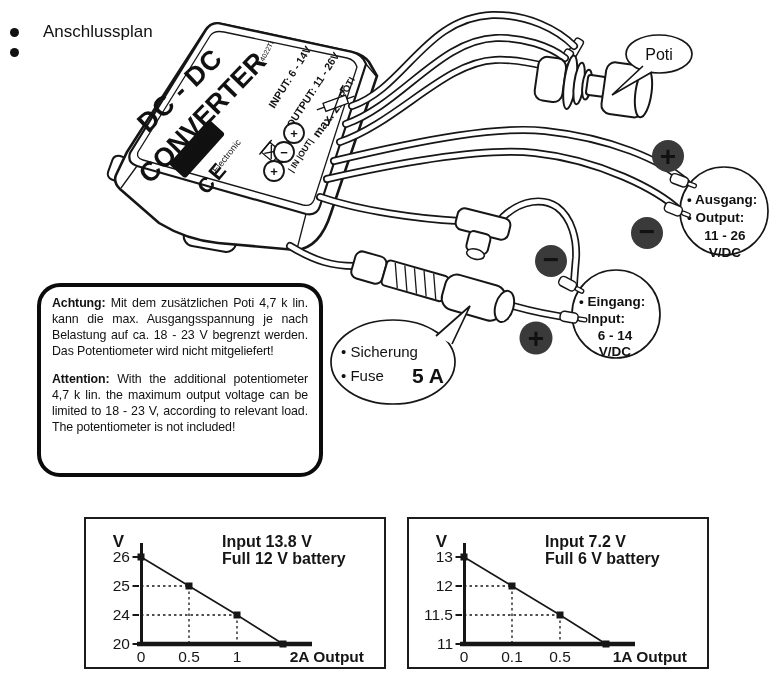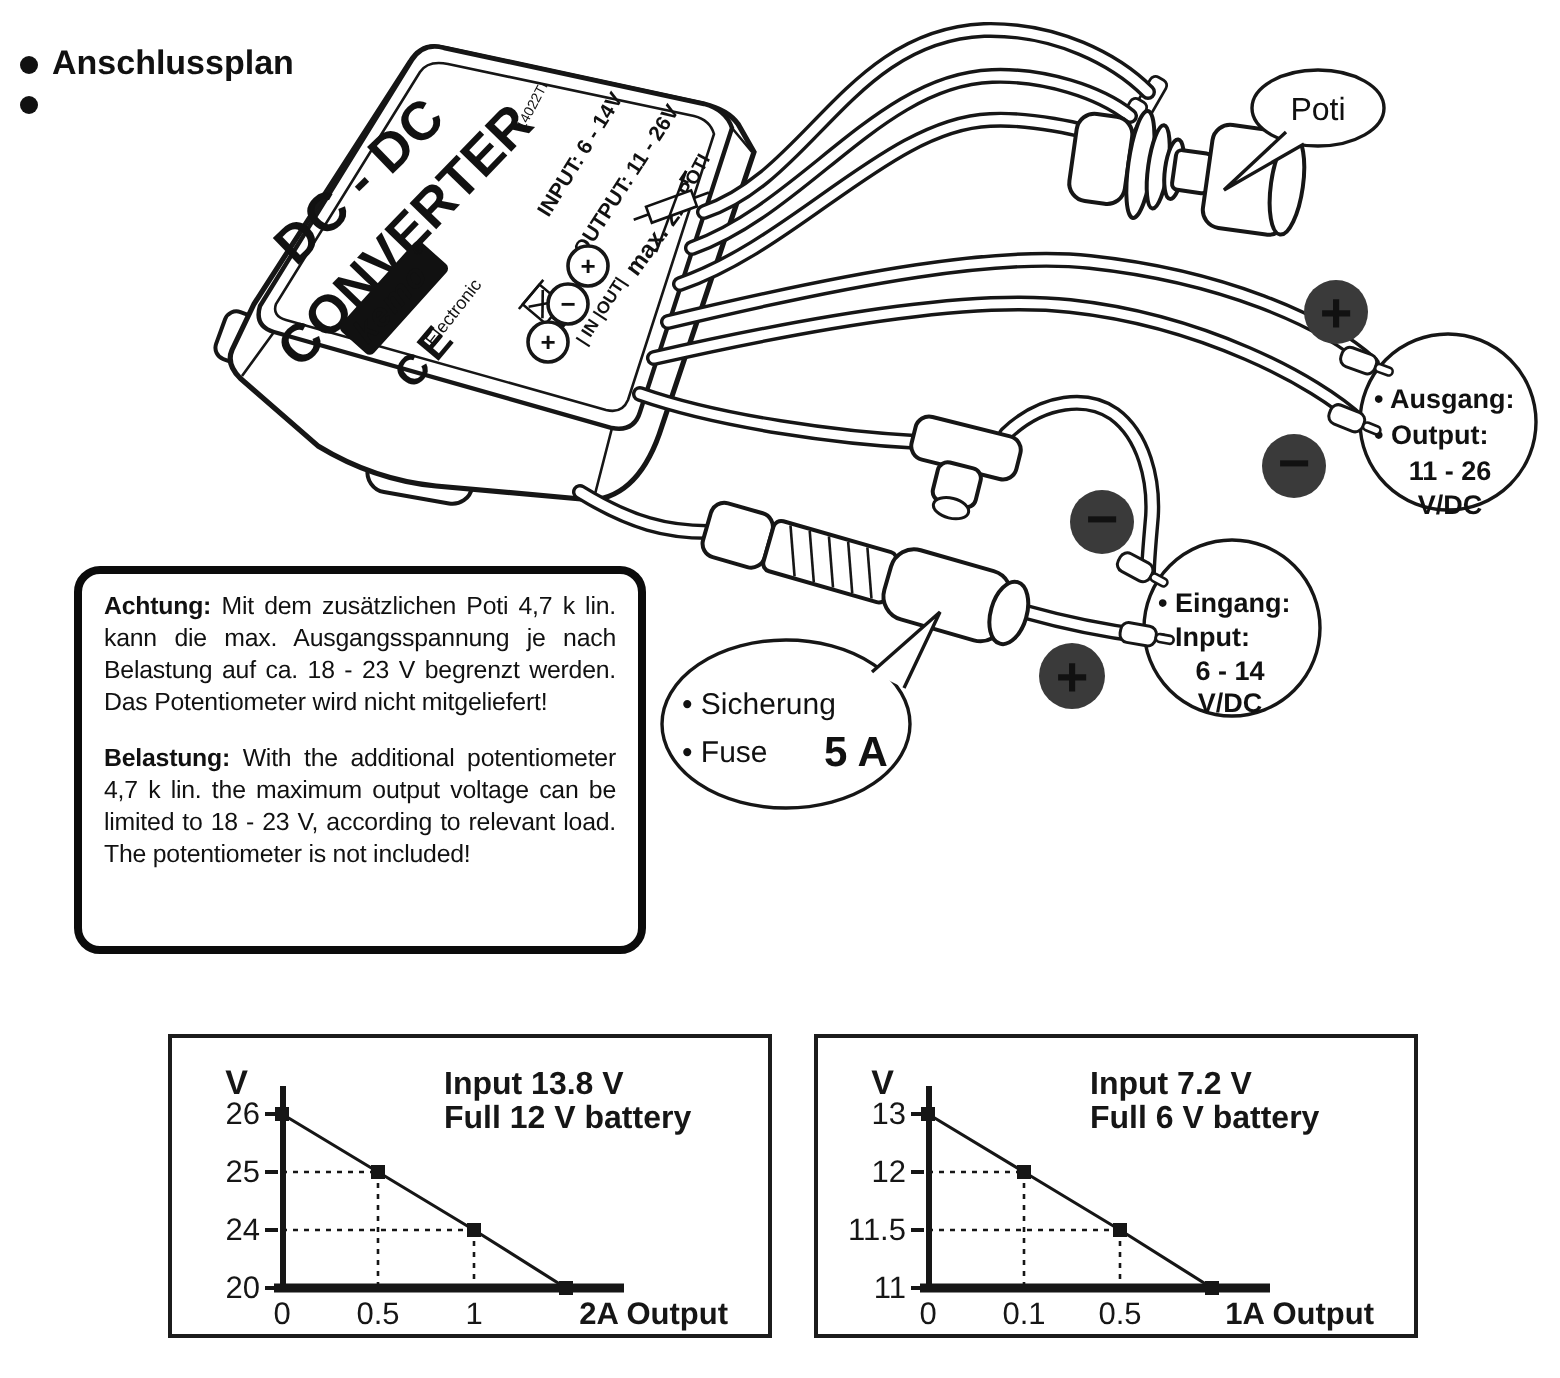--- a/index.html
+++ b/index.html
@@ -1,32 +1,32 @@
 <!DOCTYPE html>
 <html><head>
 <meta charset="utf-8">
 <style>
   html,body{margin:0;padding:0;background:#fff;}
   .stage{position:relative;width:780px;height:689px;background:#fff;overflow:hidden;
          font-family:"Liberation Sans","DejaVu Sans",sans-serif;color:#111;}
   
   .hdr{position:absolute;left:10px;top:22px;}
-  .hdr-line{display:flex;align-items:center;gap:7px;height:20px;font-size:17px;font-weight:bold;}
+  .hdr-line{display:flex;align-items:center;gap:24px;height:20px;font-size:17px;font-weight:normal;}
   .hdr-dot{width:9px;height:9px;border-radius:50%;background:#111;flex:0 0 auto;}
   
   .diagram{position:absolute;left:0;top:0;}
   .diagram text{font-family:"Liberation Sans","DejaVu Sans",sans-serif;fill:#111;}
   .wo{stroke:#161616;stroke-width:8;fill:none;stroke-linecap:round;}
   .wi{stroke:#fff;stroke-width:4.6;fill:none;stroke-linecap:round;}
   .shape{fill:#fff;stroke:#161616;stroke-width:2;}
   .thin{fill:none;stroke:#161616;stroke-width:1.3;}
   .balloon{fill:#fff;stroke:#161616;stroke-width:1.7;}
   
   .attention{position:absolute;left:37px;top:283px;width:286px;height:194px;box-sizing:border-box;
-             border:4px solid #0b0b0b;border-radius:13px;background:#fff;padding:8px 11px 6px 11px;}
+             border:4px solid #0b0b0b;border-radius:23px;background:#fff;padding:8px 11px 6px 11px;}
   .attention p{margin:0 0 11px 0;font-size:12.4px;line-height:1.3;text-align:justify;letter-spacing:-0.1px;}
   .attention p:last-child{margin-bottom:0;}
   
   .chart{position:absolute;top:517px;width:302px;height:152px;box-sizing:border-box;
          border:2px solid #1c1c1c;background:#fff;}
   .chart svg{display:block;}
   .chart text{font-family:"Liberation Sans","DejaVu Sans",sans-serif;}
 </style>
 </head>
 <body>
@@ -259,21 +259,21 @@
 
     <g>
       <ellipse class="balloon" cx="659" cy="54" rx="33" ry="19"></ellipse>
       <path class="balloon" d="M 643,66 L 612,95 L 652,72"></path>
       <text x="659" y="60" text-anchor="middle" font-size="16">Poti</text>
     </g>
   </svg>
 
   <div class="attention">
     <p><b>Achtung:</b> <span>Mit dem zusätzlichen Poti 4,7 k lin. kann die max. Ausgangsspannung je nach Belastung auf ca. 18 - 23 V begrenzt werden. Das Potentiometer wird nicht mitgeliefert!</span></p>
-    <p><b>Belastung:</b> <span>With the additional potentiometer 4,7 k lin. the maximum output voltage can be limited to 18 - 23 V, according to relevant load. The potentiometer is not included!</span></p>
+    <p><b>Attention:</b> <span>With the additional potentiometer 4,7 k lin. the maximum output voltage can be limited to 18 - 23 V, according to relevant load. The potentiometer is not included!</span></p>
   </div>
 
   <div class="chart" style="left:84px;">
       <svg viewBox="0 0 298 148" width="298" height="148">
         <line x1="55" y1="67" x2="103" y2="67" stroke="#161616" stroke-width="1.3" stroke-dasharray="2.5 3"></line>
         <line x1="103" y1="67" x2="103" y2="125" stroke="#161616" stroke-width="1.3" stroke-dasharray="2.5 3"></line>
         <line x1="55" y1="96" x2="151" y2="96" stroke="#161616" stroke-width="1.3" stroke-dasharray="2.5 3"></line>
         <line x1="151" y1="96" x2="151" y2="125" stroke="#161616" stroke-width="1.3" stroke-dasharray="2.5 3"></line>
         <line x1="55.5" y1="24" x2="55.5" y2="127" stroke="#161616" stroke-width="3"></line>
         <line x1="51" y1="125" x2="226" y2="125" stroke="#161616" stroke-width="4.5"></line>

